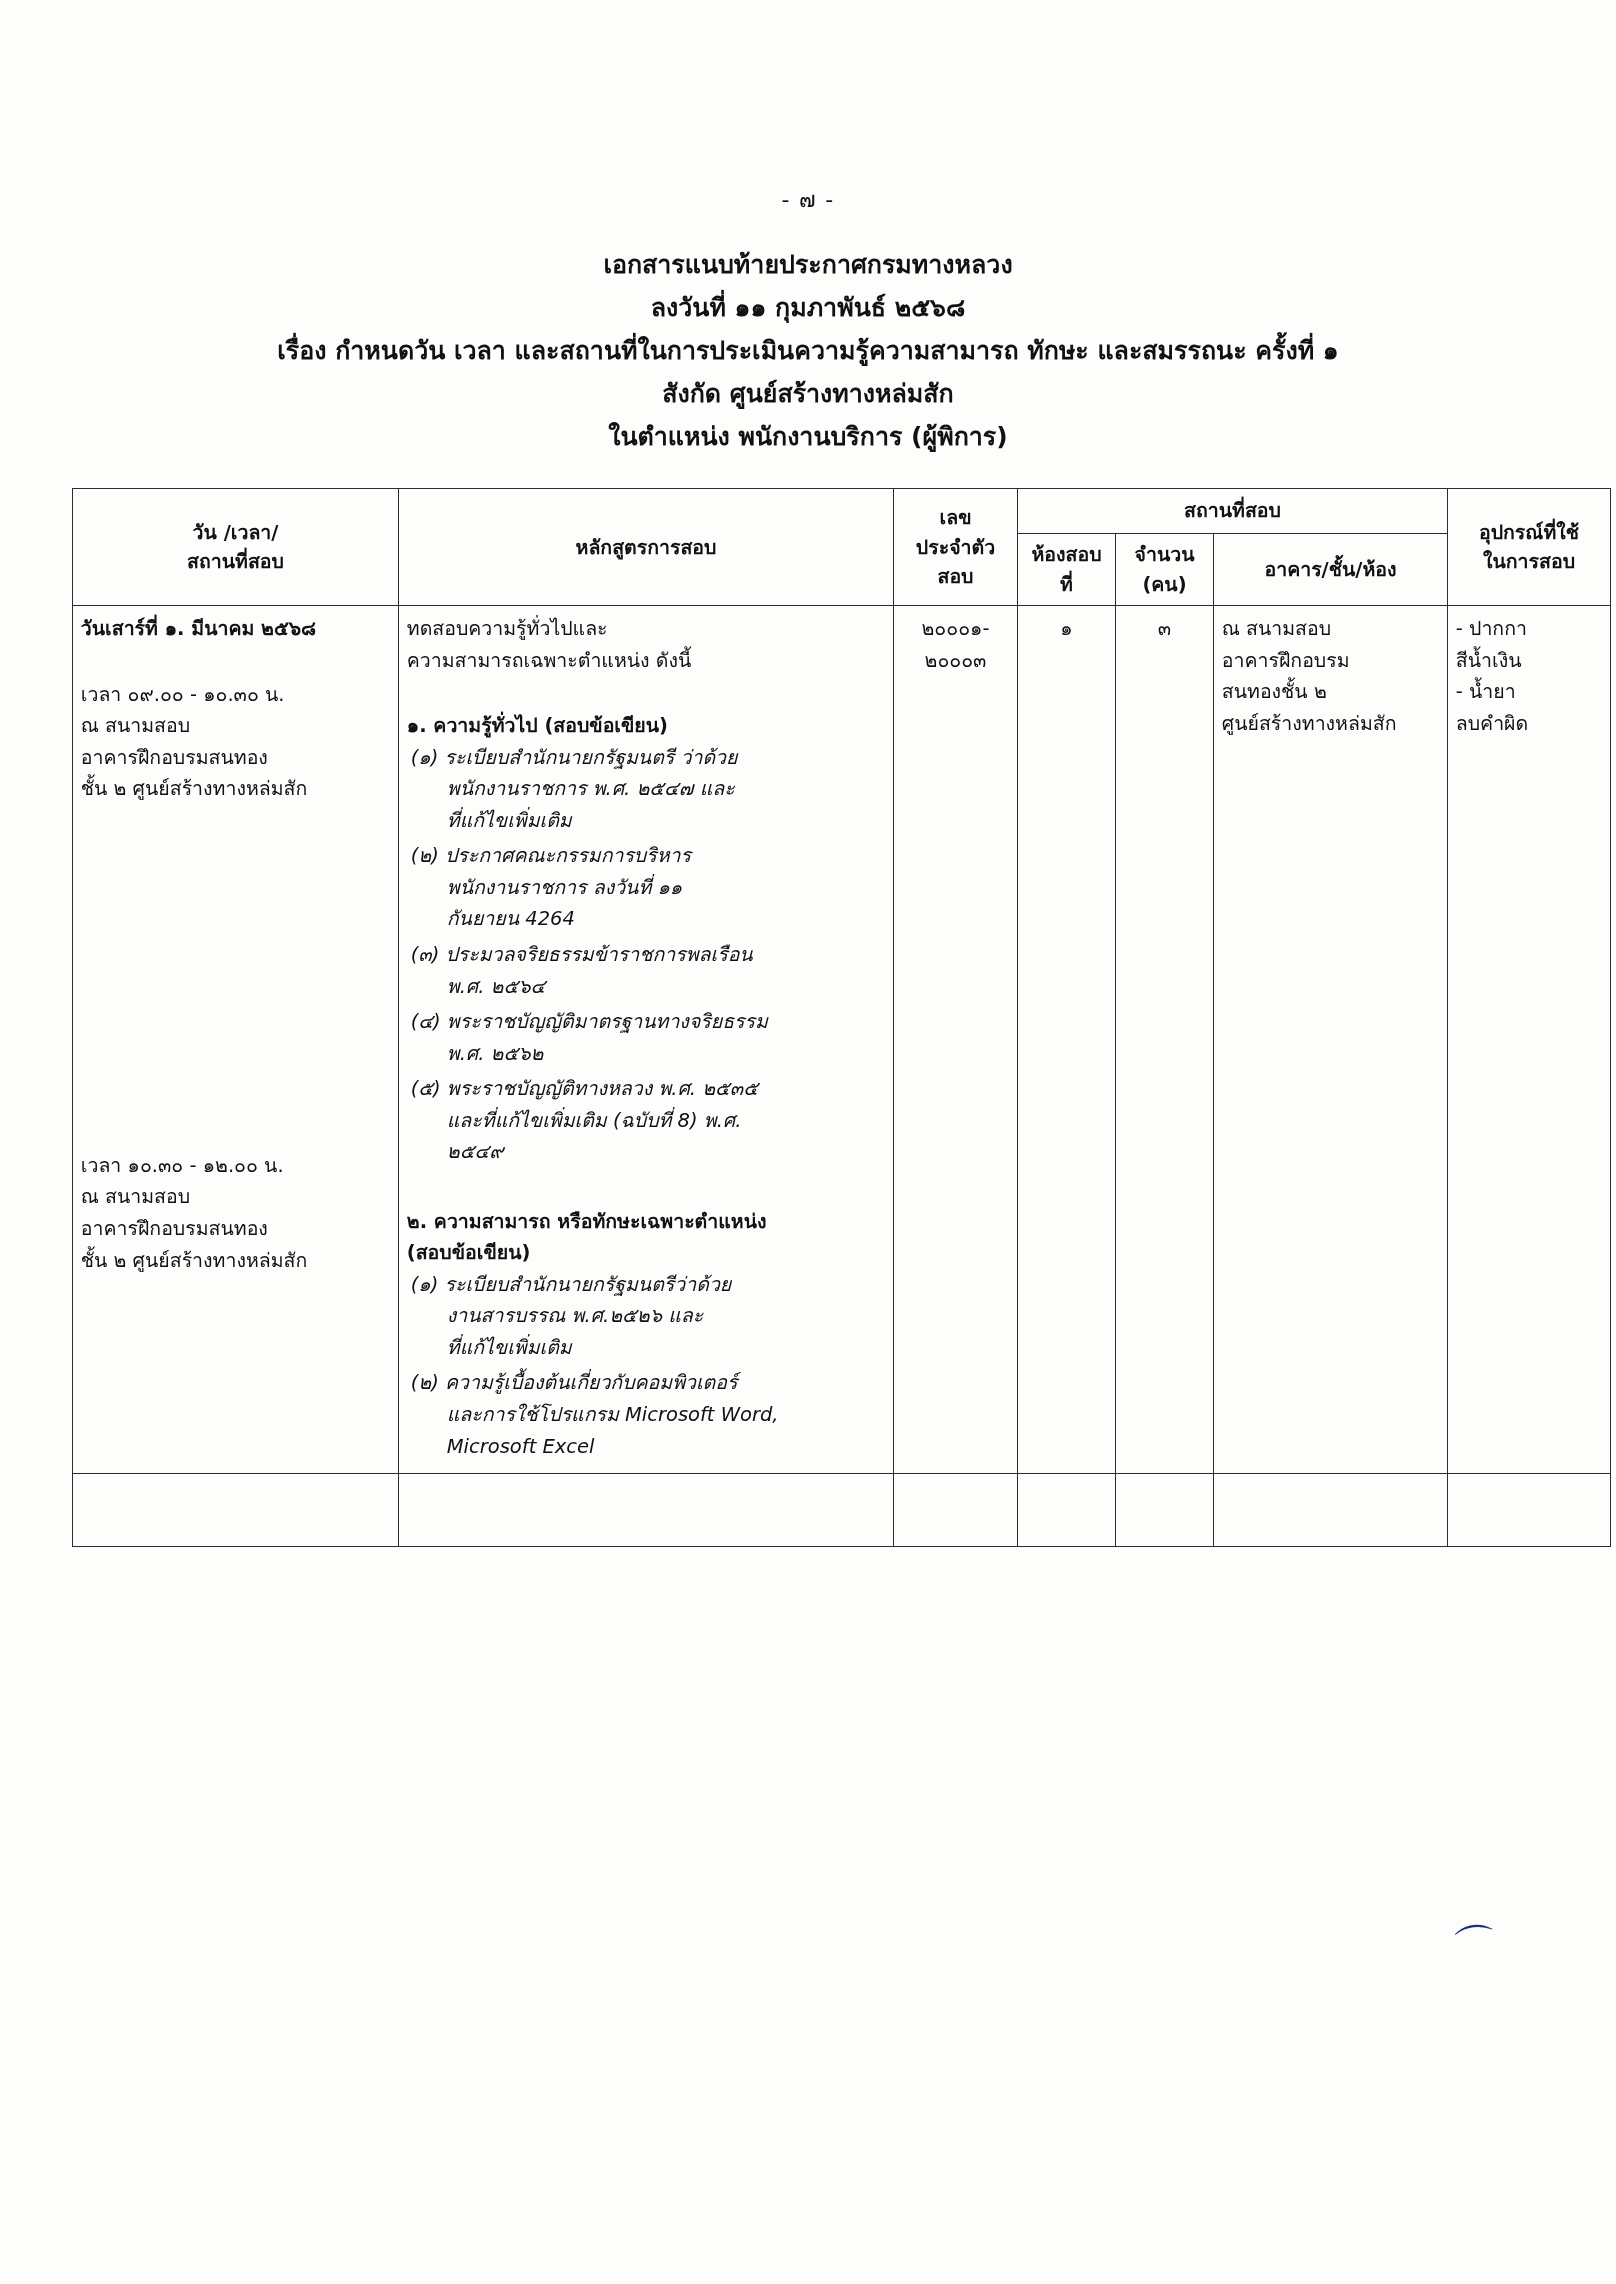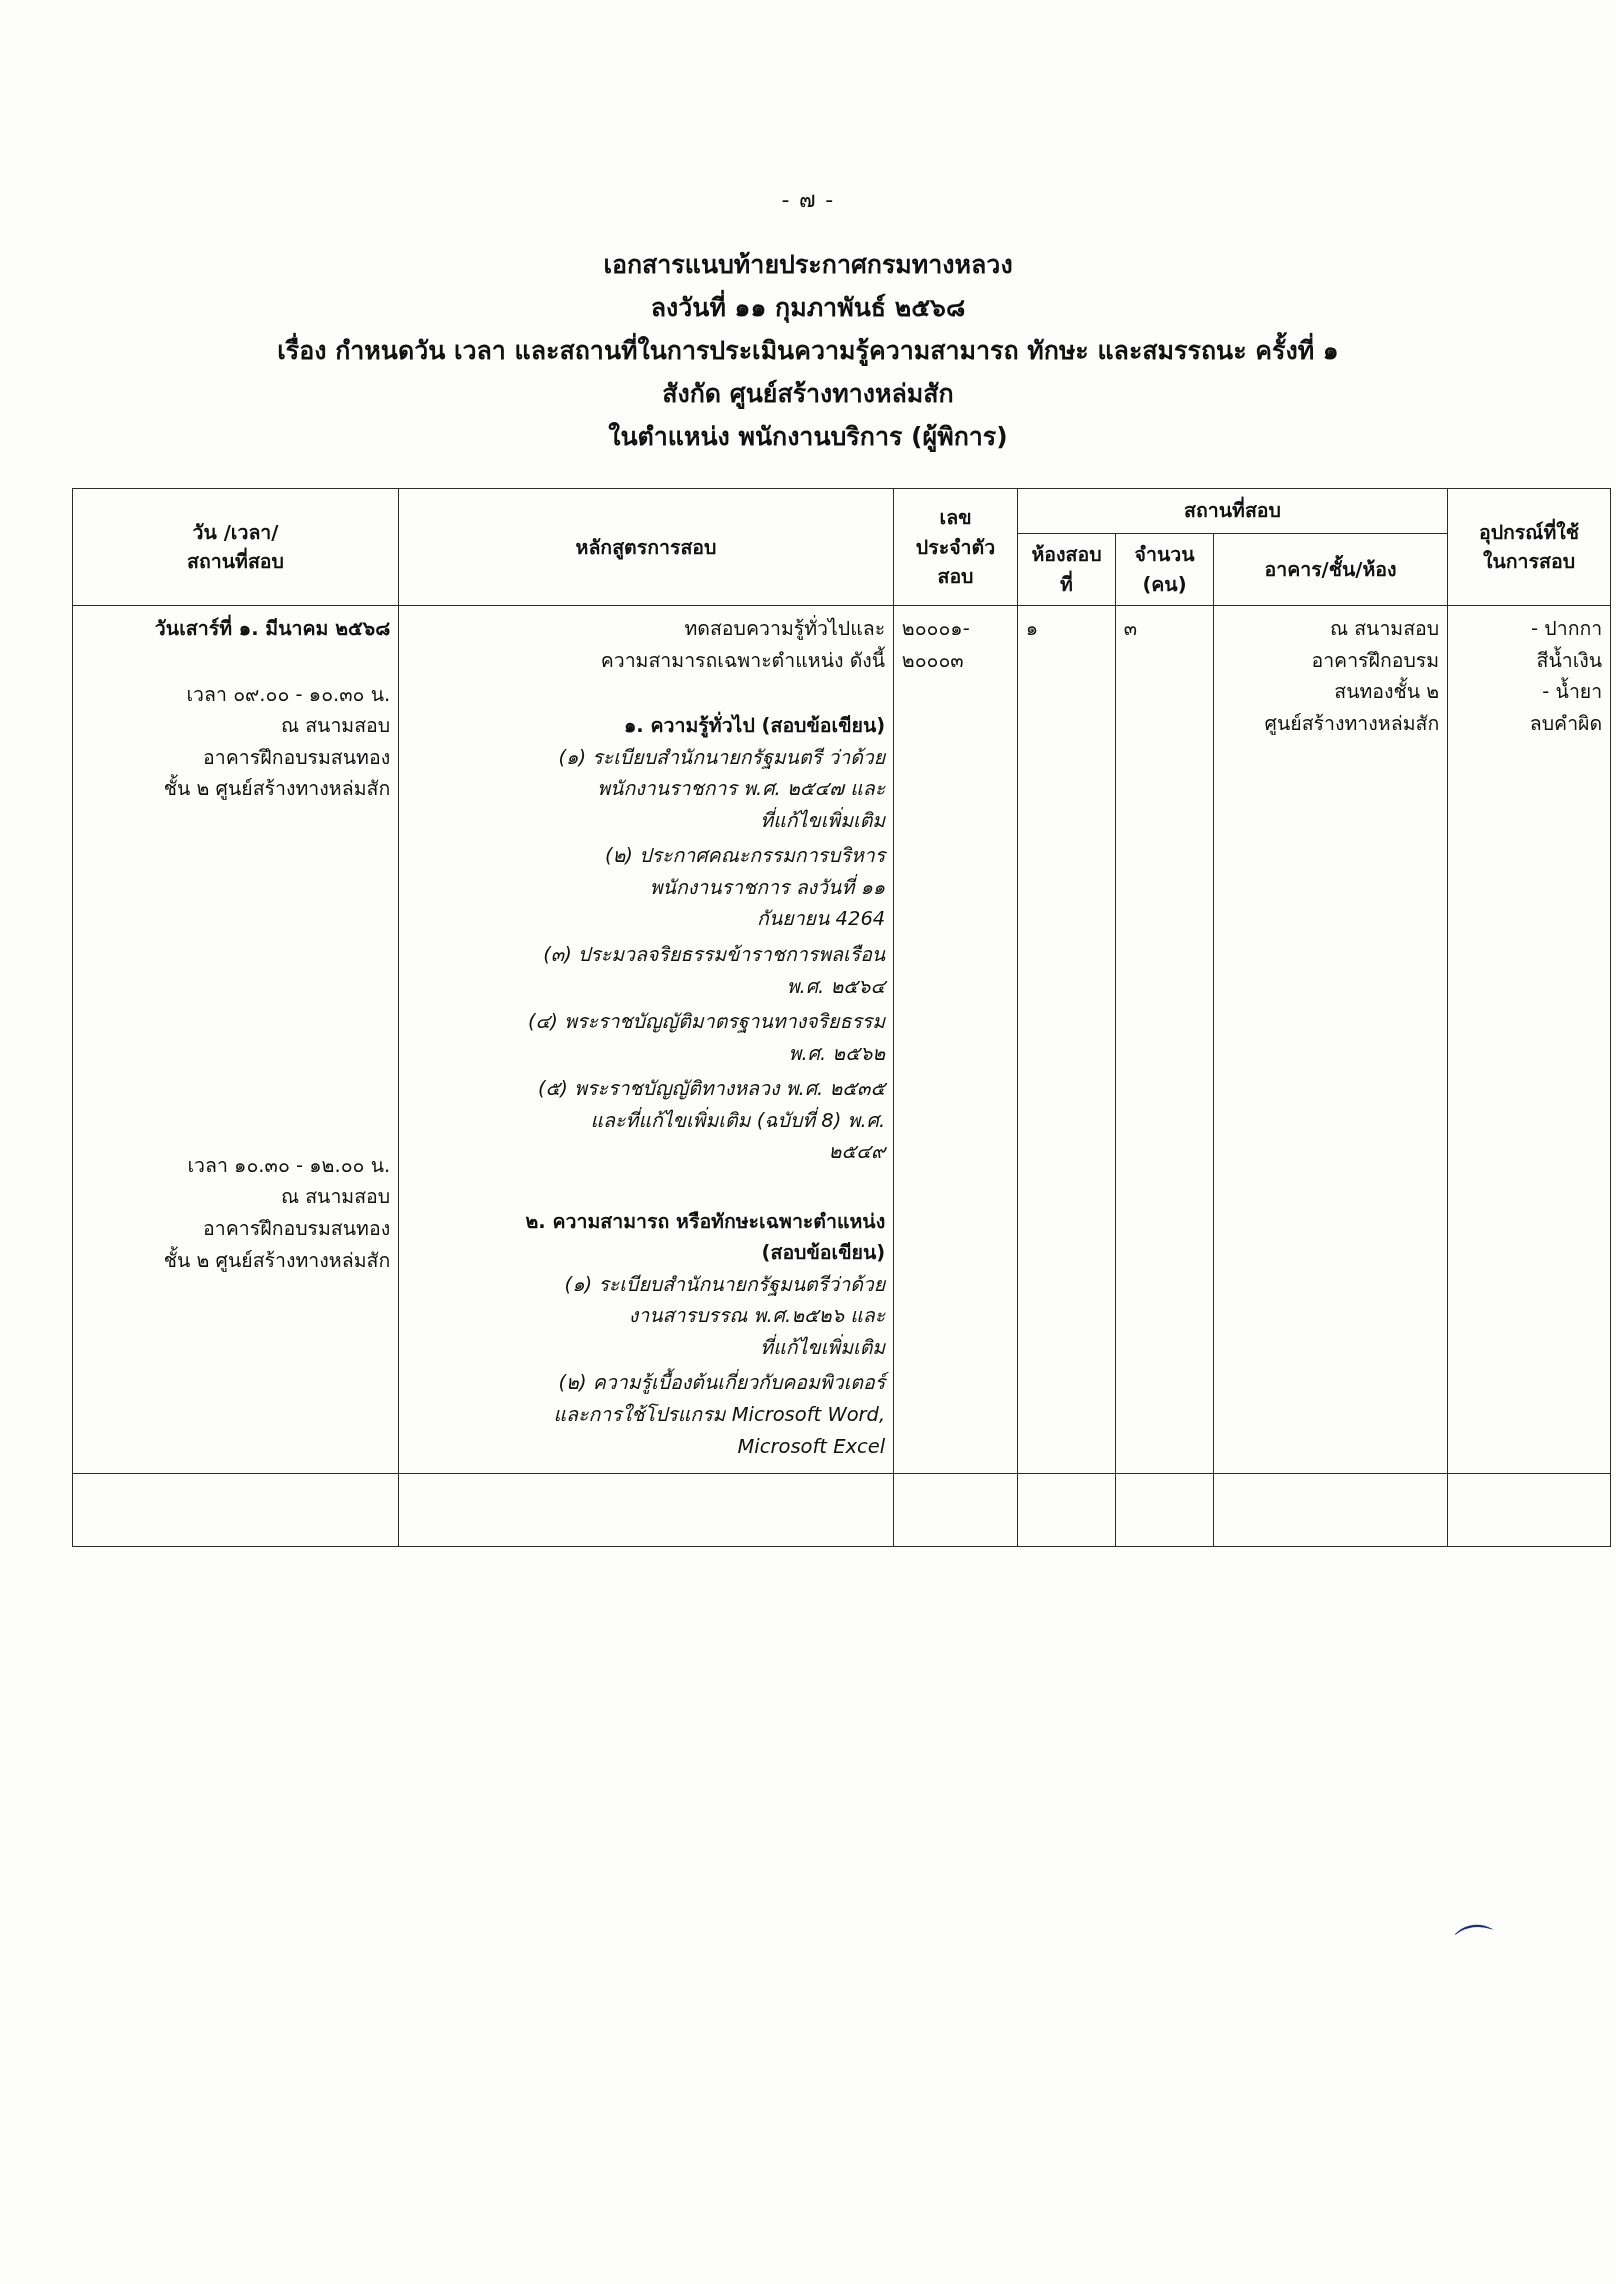--- a/index.html
+++ b/index.html
@@ -62,24 +62,23 @@
   .col-c { width: 124px; }
   .col-d { width: 98px; }
   .col-e { width: 98px; }
   .col-f { width: 234px; }
   .col-g { width: 163px; }
 
   .hdr-two-line { line-height: 1.5; }
 
   .cell-a, .cell-b, .cell-f, .cell-g {
     line-height: 1.62;
-    text-align: right;
   }
   .cell-c, .cell-d, .cell-e {
-    text-align: left;
+    text-align: center;
     line-height: 1.62;
   }
   .bold { font-weight: 700; }
   .blk { margin-bottom: 3.9px; font-style: italic; }
   .gap-lg { height: 34px; }
   .sub-item { padding-left: 3.9px; text-indent: 0; }
   .sub-cont { padding-left: 40px; }
   .signature {
     position: absolute;
     right: 117px;

